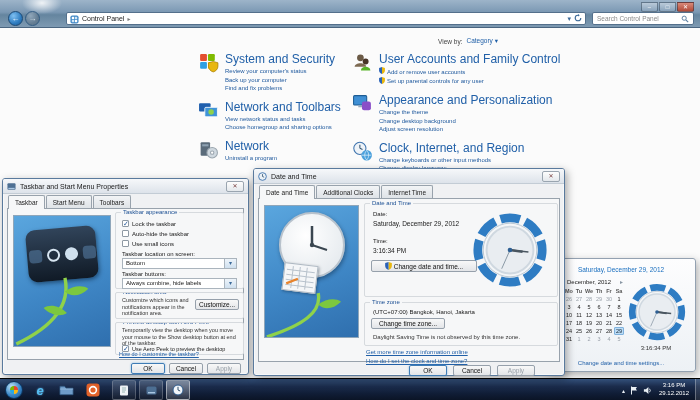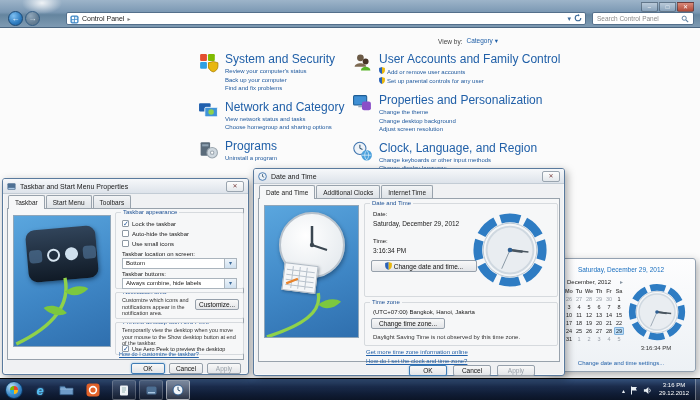--- a/index.html
+++ b/index.html
@@ -208,38 +208,38 @@
             </a>
           </div>
         </div>
         <div class="cat">
           <div class="cat-icon"><svg width="21" height="21" viewBox="0 0 20 20">
               <rect x="1" y="3" width="11" height="8" rx="1" fill="#1f5fae"></rect>
               <rect x="6.5" y="7" width="12" height="9" rx="1" fill="#3f93d8" stroke="#fff" stroke-width="0.8"></rect>
               <circle cx="12.5" cy="11.5" r="2.6" fill="#8fd24a"></circle>
             </svg></div>
           <div>
-            <a class="cat-title">Network and Category</a>
+            <a class="cat-title">Network and Toolbars</a>
             <a class="cat-link">
               <span>View network status and tasks</span>
             </a>
             <a class="cat-link">
               <span>Choose homegroup and sharing options</span>
             </a>
           </div>
         </div>
         <div class="cat">
           <div class="cat-icon"><svg width="21" height="21" viewBox="0 0 20 20">
               <rect x="2.5" y="3" width="9" height="13" rx="1" fill="#5a6b7a"></rect>
               <rect x="4" y="5" width="6" height="2" fill="#8fa2b2"></rect>
               <circle cx="13.5" cy="13" r="5" fill="#cfd8df" stroke="#9aa5ae"></circle>
               <circle cx="13.5" cy="13" r="1.6" fill="#fff" stroke="#9aa5ae"></circle>
             </svg></div>
           <div>
-            <a class="cat-title">Programs</a>
+            <a class="cat-title">Network</a>
             <a class="cat-link">
               <span>Uninstall a program</span>
             </a>
           </div>
         </div>
       </div>
     <div id="cp-col-right" class="cp-col" style="left:352px">
         <div class="cat">
           <div class="cat-icon"><svg width="21" height="21" viewBox="0 0 20 20">
               <circle cx="8" cy="5.5" r="3.2" fill="#6b5a46"></circle>
@@ -265,41 +265,41 @@
             </a>
           </div>
         </div>
         <div class="cat">
           <div class="cat-icon"><svg width="21" height="21" viewBox="0 0 20 20">
               <rect x="1.5" y="2.5" width="12.5" height="9" rx="1" fill="#3f8fd4" stroke="#1d5c93"></rect>
               <rect x="6" y="12" width="3.5" height="1.6" fill="#9ab"></rect>
               <rect x="9.5" y="8" width="8.5" height="8.5" rx="2" fill="#8a4fc8"></rect>
             </svg></div>
           <div>
-            <a class="cat-title">Properties and Personalization</a>
+            <a class="cat-title">Appearance and Personalization</a>
             <a class="cat-link">
               <span>Change the theme</span>
             </a>
             <a class="cat-link">
               <span>Change desktop background</span>
             </a>
             <a class="cat-link">
               <span>Adjust screen resolution</span>
             </a>
           </div>
         </div>
         <div class="cat">
           <div class="cat-icon"><svg width="21" height="21" viewBox="0 0 20 20">
               <circle cx="7.5" cy="7" r="5.8" fill="#eef3f8" stroke="#3f74ae"></circle>
               <path d="M7.5 7 L7.5 3.5 M7.5 7 L10 8" stroke="#33536f" stroke-width="1"></path>
               <circle cx="14" cy="13.5" r="5" fill="#4aa0dc"></circle>
               <path d="M9.5 13.5 H18.5 M14 9 C11.5 11.5 11.5 15.5 14 18 C16.5 15.5 16.5 11.5 14 9" stroke="#dff0fa" stroke-width="0.7" fill="none"></path>
             </svg></div>
           <div>
-            <a class="cat-title">Clock, Language, and Region</a>
+            <a class="cat-title">Clock, Internet, and Region</a>
             <a class="cat-link">
               <span>Change keyboards or other input methods</span>
             </a>
             <a class="cat-link">
               <span>Change display language</span>
             </a>
           </div>
         </div>
         <div class="cat">
           <div class="cat-icon"><svg width="21" height="21" viewBox="0 0 20 20">

